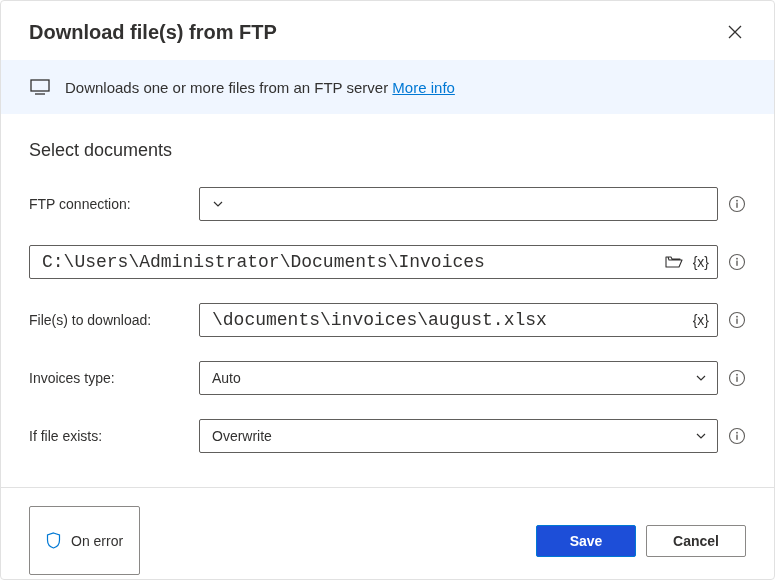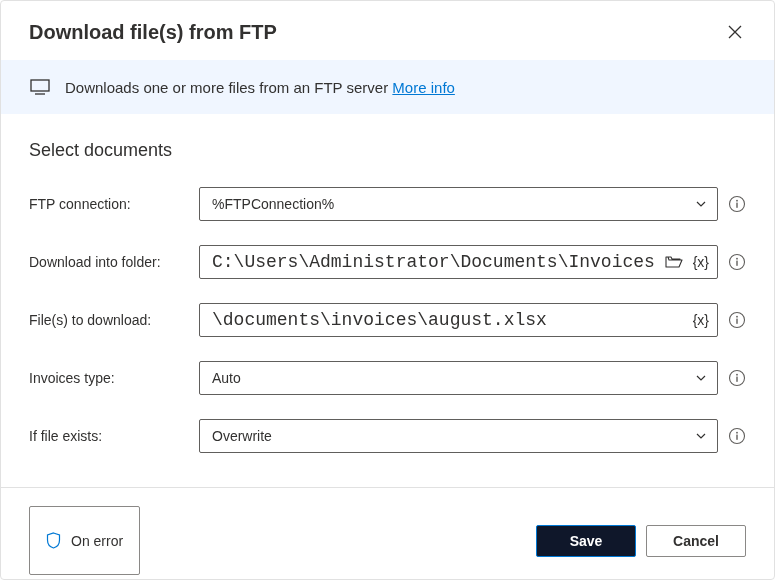--- a/index.html
+++ b/index.html
@@ -160,21 +160,21 @@
     .btn {
       min-width: 100px;
       padding: 7px 18px;
       font-size: 14px;
       border-radius: 2px;
       cursor: pointer;
       font-family: inherit;
       font-weight: 600;
     }
     .btn-primary {
-      background: #0f172a;
+      background: #1d4ed8;
       border: 1px solid #0078d4;
       color: #fff;
     }
     .btn-secondary {
       background: #fff;
       border: 1px solid #8a8886;
       color: #323130;
     }
     svg { display: block; }
   </style>
@@ -202,35 +202,33 @@
     </div>
   </div>
 
   <div class="content">
     <div class="section-title">Select documents</div>
 
     <div class="form-row">
       <div class="form-label">FTP connection:</div>
       <div class="form-control">
         <div class="select-wrap">
-          <span class="select-value">%FTPConnection%</span>
           <svg width="12" height="12" viewBox="0 0 12 12">
               <path d="M2 4 L6 8 L10 4" stroke="#323130" stroke-width="1.2" fill="none"></path>
             </svg>
         </div>
       </div>
       <svg class="info-icon" viewBox="0 0 18 18">
           <circle cx="9" cy="9" r="7.5" stroke="#605e5c" stroke-width="1.1" fill="none"></circle>
           <circle cx="9" cy="5.7" r="0.9" fill="#605e5c"></circle>
           <rect x="8.3" y="7.6" width="1.4" height="5.2" fill="#605e5c"></rect>
         </svg>
     </div>
 
     <div class="form-row">
-      <div class="form-label">Download into folder:</div>
       <div class="form-control">
         <div class="input-wrap">
           <input type="text" value="C:\Users\Administrator\Documents\Invoices" style="">
           <div class="input-icons">
             <svg width="18" height="16" viewBox="0 0 18 16">
                 <path d="M1 3 L1 13 L14 13 L17 6 L4 6 L3 3 Z M1 3 L6 3 L7 5 L15 5 L15 6" stroke="#323130" stroke-width="1.1" fill="none" stroke-linejoin="round"></path>
               </svg>
             <span class="var-icon">{x}</span>
           </div>
         </div>

